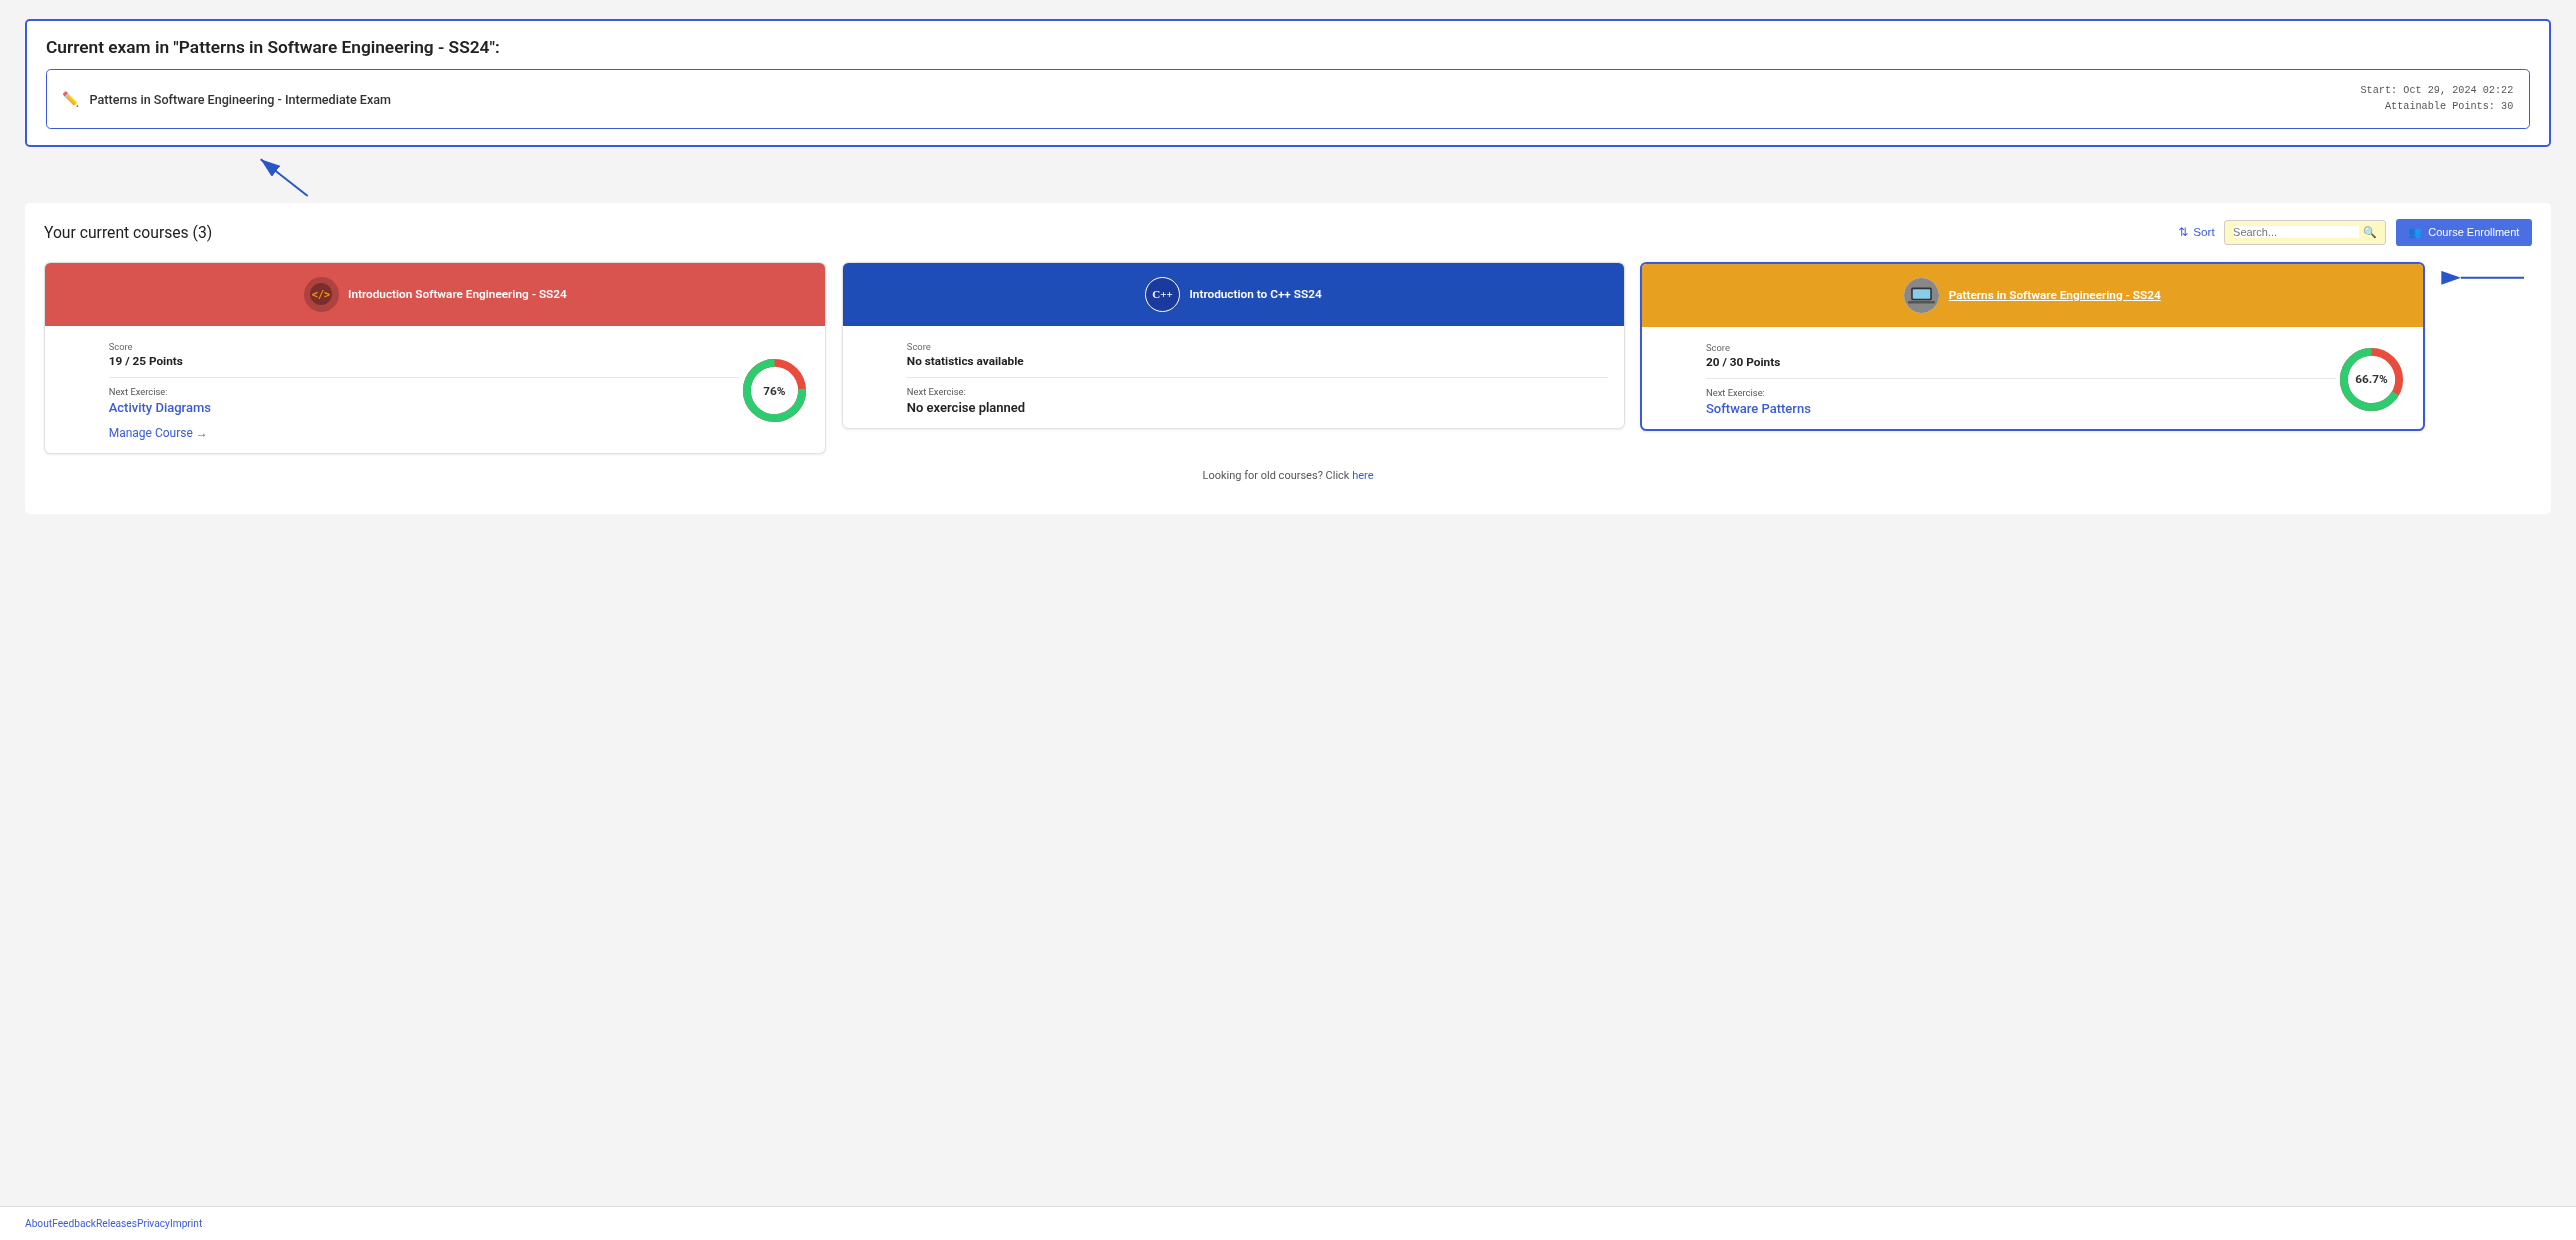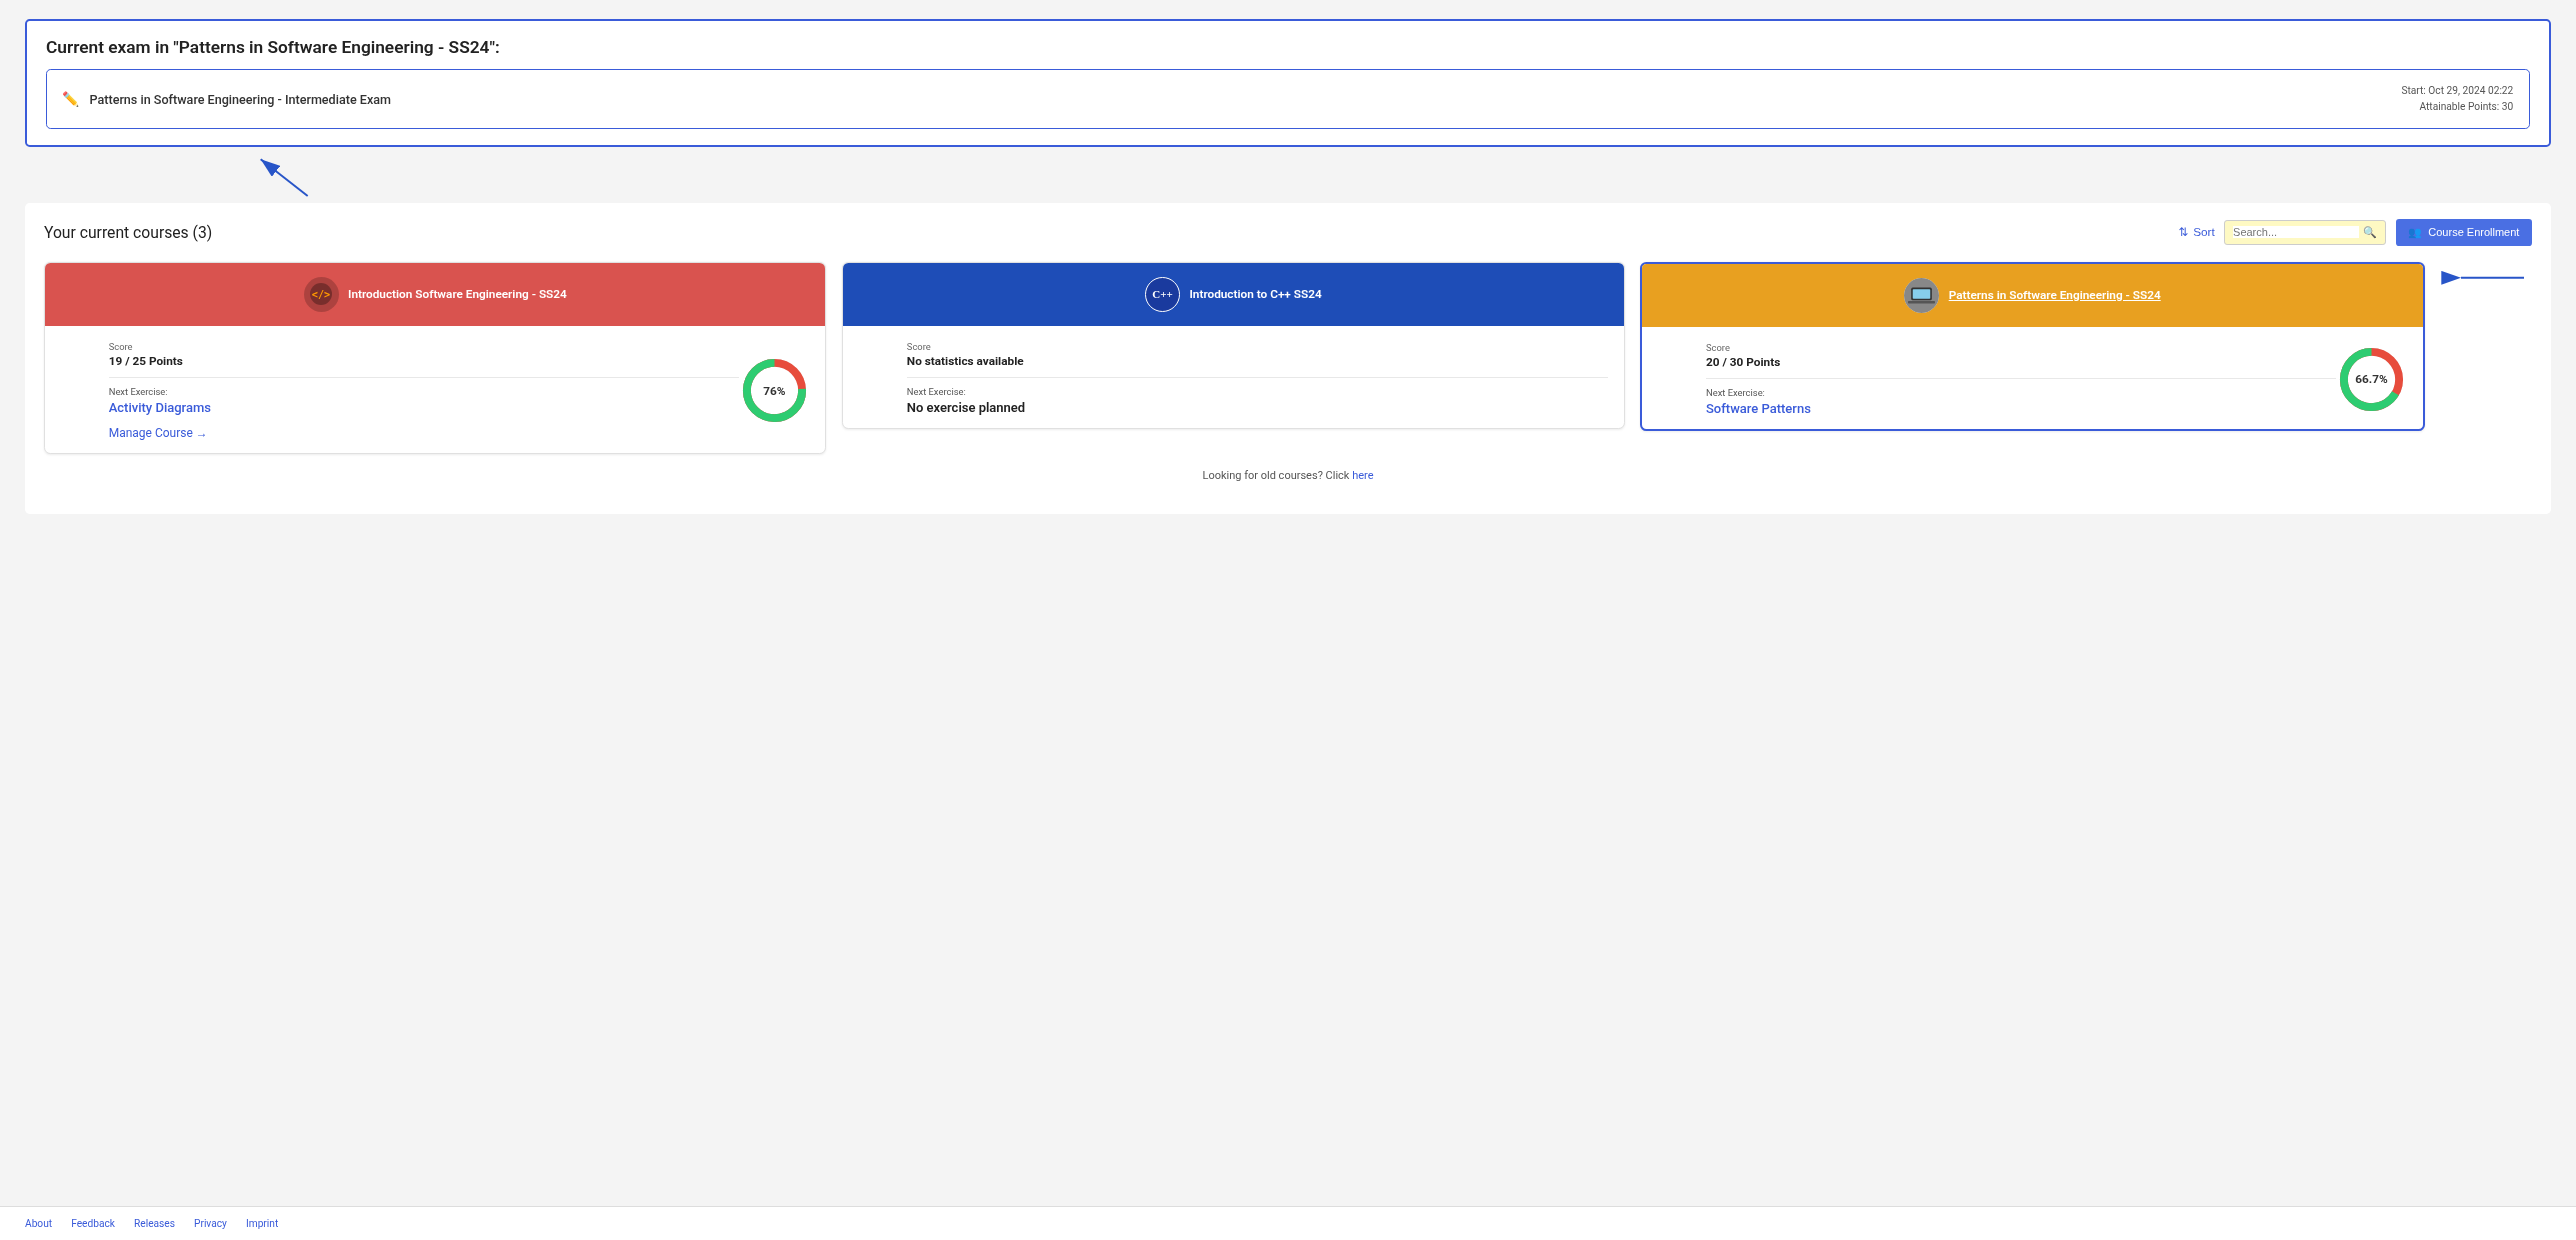--- a/index.html
+++ b/index.html
@@ -51,20 +51,21 @@
       font-weight: 500;
     }
     .pencil-icon {
       font-size: 14px;
     }
     .exam-card-right {
       text-align: right;
       font-size: 10.2px;
       color: #555;
       line-height: 1.6;
+      font-family: Liberation Mono, monospace;
     }
 
     
     .arrow-container {
       position: relative;
       height: 47px;
       margin-bottom: 3.1px;
     }
 
     
@@ -263,21 +264,20 @@
       color: #3a5bd9;
       text-decoration: none;
     }
 
     
     footer {
       background: #fff;
       border-top: 0.8px solid #ddd;
       padding: 11px 25px;
       display: flex;
-      gap: 19px;
     }
     footer a {
       color: #3a5bd9;
       font-size: 10.2px;
       text-decoration: none;
     }
 
     
     .arrow-svg {
       overflow: visible;

